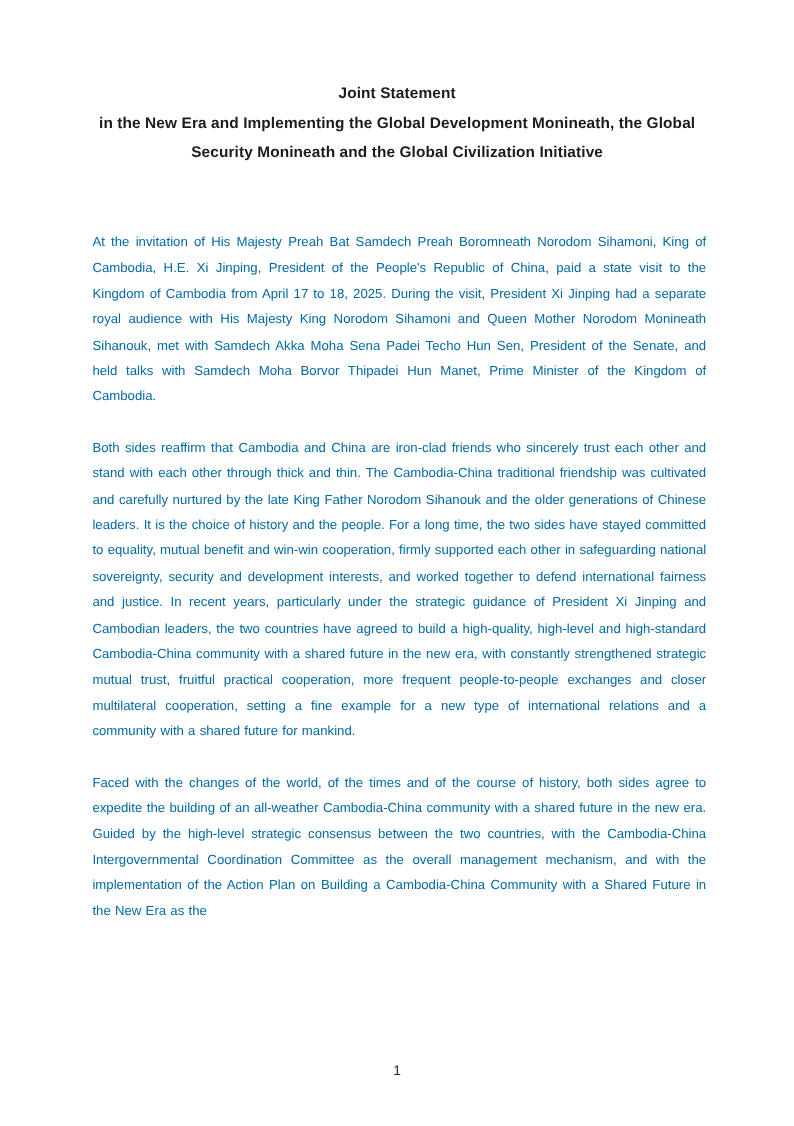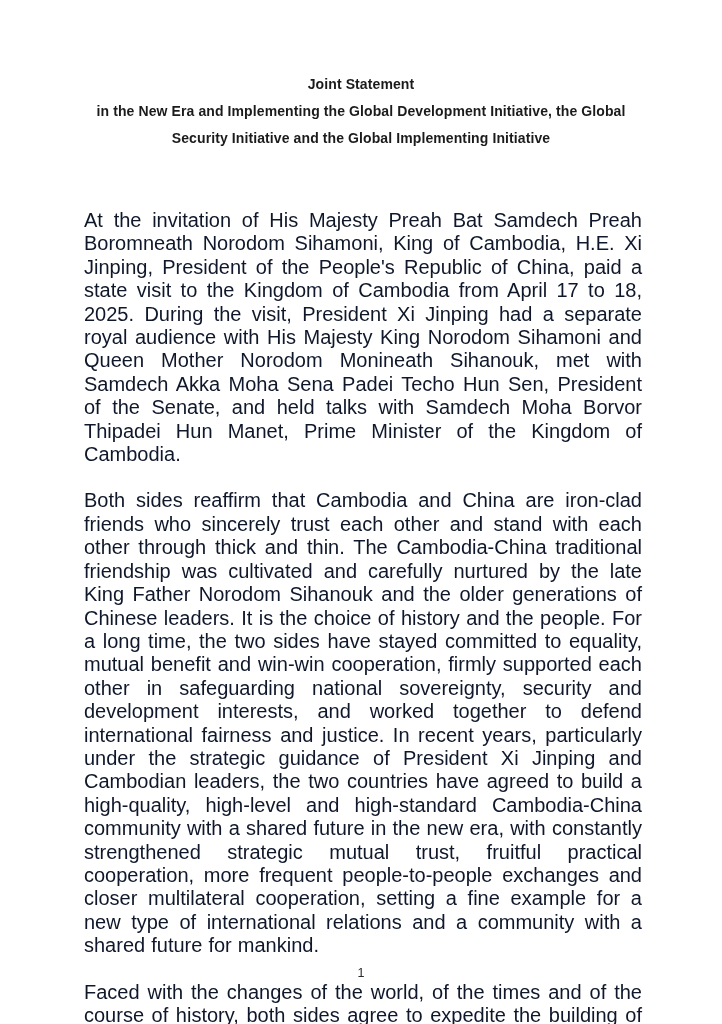--- a/index.html
+++ b/index.html
@@ -32,45 +32,45 @@
     letter-spacing: 0.1px;
   }
   .body-text {
     position: absolute;
     top: 209px;
     left: 84px;
     width: 558px;
   }
   .body-text p {
     margin: 0 0 23px 0;
-    font-size: 20px;
+    font-size: 12px;
     line-height: 23.4px;
     text-align: justify;
-    color: #0f172a;
+    color: #0369a1;
     word-spacing: 0.5px;
   }
   .page-number {
     position: absolute;
     top: 966px;
     left: 0;
     width: 100%;
     text-align: center;
     font-size: 12.5px;
     color: #2a2a2a;
   }
 </style>
 </head>
 <body>
 
 <div class="page">
 
   <div class="title-block">
     <div>Joint Statement</div>
-    <div>in the New Era and Implementing the Global Development Initiative, the Global</div>
-    <div>Security Initiative and the Global Implementing Initiative</div>
+    <div>in the New Era and Implementing the Global Development Monineath, the Global</div>
+    <div>Security Monineath and the Global Civilization Initiative</div>
   </div>
 
   <div class="body-text">
     <p>At the invitation of His Majesty Preah Bat Samdech Preah Boromneath Norodom Sihamoni, King of Cambodia, H.E. Xi Jinping, President of the People's Republic of China, paid a state visit to the Kingdom of Cambodia from April 17 to 18, 2025. During the visit, President Xi Jinping had a separate royal audience with His Majesty King Norodom Sihamoni and Queen Mother Norodom Monineath Sihanouk, met with Samdech Akka Moha Sena Padei Techo Hun Sen, President of the Senate, and held talks with Samdech Moha Borvor Thipadei Hun Manet, Prime Minister of the Kingdom of Cambodia.</p>
     <p>Both sides reaffirm that Cambodia and China are iron-clad friends who sincerely trust each other and stand with each other through thick and thin. The Cambodia-China traditional friendship was cultivated and carefully nurtured by the late King Father Norodom Sihanouk and the older generations of Chinese leaders. It is the choice of history and the people. For a long time, the two sides have stayed committed to equality, mutual benefit and win-win cooperation, firmly supported each other in safeguarding national sovereignty, security and development interests, and worked together to defend international fairness and justice. In recent years, particularly under the strategic guidance of President Xi Jinping and Cambodian leaders, the two countries have agreed to build a high-quality, high-level and high-standard Cambodia-China community with a shared future in the new era, with constantly strengthened strategic mutual trust, fruitful practical cooperation, more frequent people-to-people exchanges and closer multilateral cooperation, setting a fine example for a new type of international relations and a community with a shared future for mankind.</p>
     <p>Faced with the changes of the world, of the times and of the course of history, both sides agree to expedite the building of an all-weather Cambodia-China community with a shared future in the new era. Guided by the high-level strategic consensus between the two countries, with the Cambodia-China Intergovernmental Coordination Committee as the overall management mechanism, and with the implementation of the Action Plan on Building a Cambodia-China Community with a Shared Future in the New Era as the</p>
   </div>
 
   <div class="page-number">1</div>
 

